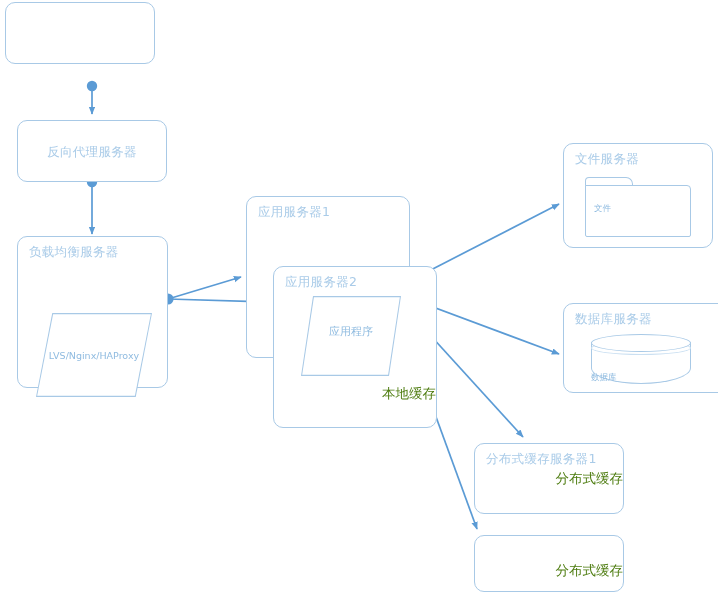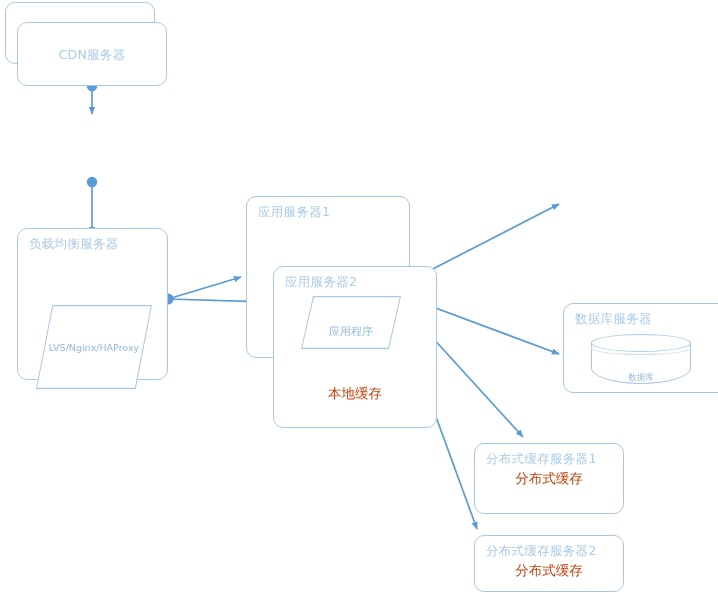--- a/index.html
+++ b/index.html
@@ -10,22 +10,22 @@
   
   .node{position:absolute;box-sizing:border-box;
         border:1.3px solid #a8c9e6;border-radius:10px;
         background:#ffffff;}
 
   .n-title{position:absolute;left:11px;top:7px;
            font-size:12.5px;color:#a9cbe8;white-space:nowrap;
            letter-spacing:.3px;}
   .n-title.centered{left:0;right:0;text-align:center;}
 
-  .n-sub{position:absolute;left:0;right:0;text-align:center;
-         font-size:13.5px;color:#c2410c;white-space:nowrap;}
+  .n-sub{position:absolute;left:0;right:0;text-align:right;
+         font-size:13.5px;color:#4d7c0f;white-space:nowrap;}
 
   
   .para{position:absolute;box-sizing:border-box;
         border:1.2px solid #a8c9e6;background:#ffffff;}
   .para .plabel{position:absolute;left:0;right:0;
         text-align:center;font-size:11px;color:#8fbbe0;
         white-space:nowrap;}
   .para .plabel.small{font-size:9.5px;}
 
   
@@ -43,21 +43,21 @@
   .cyl{position:absolute;}
   .cyl .body{position:absolute;left:0;right:0;top:8px;bottom:0;
         border:1.2px solid #a8c9e6;border-top:none;
         border-radius:0 0 50% 50%/0 0 16px 16px;background:#fff;}
   .cyl .top{position:absolute;left:0;right:0;top:0;height:16px;
         border:1.2px solid #a8c9e6;border-radius:50%;background:#fff;}
   .cyl .ring{position:absolute;left:0;right:0;top:7px;height:12px;
         border:1.2px solid #cbe0f2;border-radius:50%;
         border-top-color:transparent;background:transparent;}
   .cyl .clabel{position:absolute;left:0;right:0;top:38px;
-        text-align:center;font-size:8.5px;color:#8fbbe0;}
+        font-size:8.5px;color:#8fbbe0;}
 
   svg{position:absolute;left:0;top:0;overflow:visible;}
 </style>
 </head>
 <body>
 
 <div id="canvas">
 
   <svg width="718" height="599">
     <defs>
@@ -86,68 +86,75 @@
     <g fill="#5b9bd5">
       <circle cx="92" cy="86" r="5.2"></circle>
       <circle cx="92" cy="182" r="5.2"></circle>
       <circle cx="168" cy="299" r="5.6"></circle>
       <circle cx="390" cy="291" r="6.2"></circle>
     </g>
   </svg>
 
   <div class="node" style="left:5px;top:2px;width:150px;height:62px;"></div>
 
-  <div class="node" style="left:17px;top:22px;width:150px;height:64px;">
-    <div class="n-title centered" style="top:24px;">CDN服务器</div>
+
+  <div class="node" style="left:17px;top:120px;width:150px;height:62px;">
+    <div class="n-title centered" style="top:23px;">反向代理服务器</div>
   </div>
 
-
-  <div class="node" style="left:17px;top:228px;width:151px;height:152px;">
+  <div class="node" style="left:17px;top:236px;width:151px;height:152px;">
     <div class="n-title">负载均衡服务器</div>
     <div class="para" style="left:18px;top:28px;width:116px;height:84px;
                 clip-path:polygon(14% 0%, 100% 0%, 86% 100%, 0% 100%);
                 border:none;background:#a8c9e6;margin-top:48px;">
       <div style="position:absolute;left:1.2px;top:1.2px;right:1.2px;bottom:1.2px;
                   background:#fff;clip-path:polygon(14% 0%, 100% 0%, 86% 100%, 0% 100%);"></div>
       <div class="plabel small" style="top:37px;">LVS/Nginx/HAProxy</div>
     </div>
   </div>
 
   <div class="node" style="left:246px;top:196px;width:164px;height:162px;">
     <div class="n-title">应用服务器1</div>
   </div>
 
   <div class="node" style="left:273px;top:226px;width:164px;height:162px;margin-top:40px;">
     <div class="n-title">应用服务器2</div>
 
-    <div class="para" style="left:27px;top:29px;width:100px;height:53px;
+    <div class="para" style="left:27px;top:29px;width:100px;height:80px;
                 clip-path:polygon(12% 0%, 100% 0%, 88% 100%, 0% 100%);
                 border:none;background:#a8c9e6;">
       <div style="position:absolute;left:1.2px;top:1.2px;right:1.2px;bottom:1.2px;
                   background:#fff;clip-path:polygon(12% 0%, 100% 0%, 88% 100%, 0% 100%);"></div>
       <div class="plabel" style="top:28px;">应用程序</div>
     </div>
 
     <div class="n-sub" style="top:118px;">本地缓存</div>
   </div>
 
+  <div class="node" style="left:563px;top:143px;width:150px;height:105px;">
+    <div class="n-title">文件服务器</div>
+    <div class="folder" style="left:21px;top:33px;width:106px;height:60px;">
+      <div class="ftab"></div>
+      <div class="fbody"></div>
+      <div class="flabel">文件</div>
+    </div>
+  </div>
 
   <div class="node" style="left:563px;top:303px;width:178px;height:90px;">
     <div class="n-title">数据库服务器</div>
     <div class="cyl" style="left:27px;top:30px;width:100px;height:50px;">
       <div class="body"></div>
       <div class="ring"></div>
       <div class="top"></div>
       <div class="clabel">数据库</div>
     </div>
   </div>
 
   <div class="node" style="left:474px;top:443px;width:150px;height:71px;">
     <div class="n-title">分布式缓存服务器1</div>
     <div class="n-sub" style="top:26px;">分布式缓存</div>
   </div>
 
   <div class="node" style="left:474px;top:535px;width:150px;height:57px;">
-    <div class="n-title">分布式缓存服务器2</div>
     <div class="n-sub" style="top:26px;">分布式缓存</div>
   </div>
 
 </div>
 
 </body></html>

